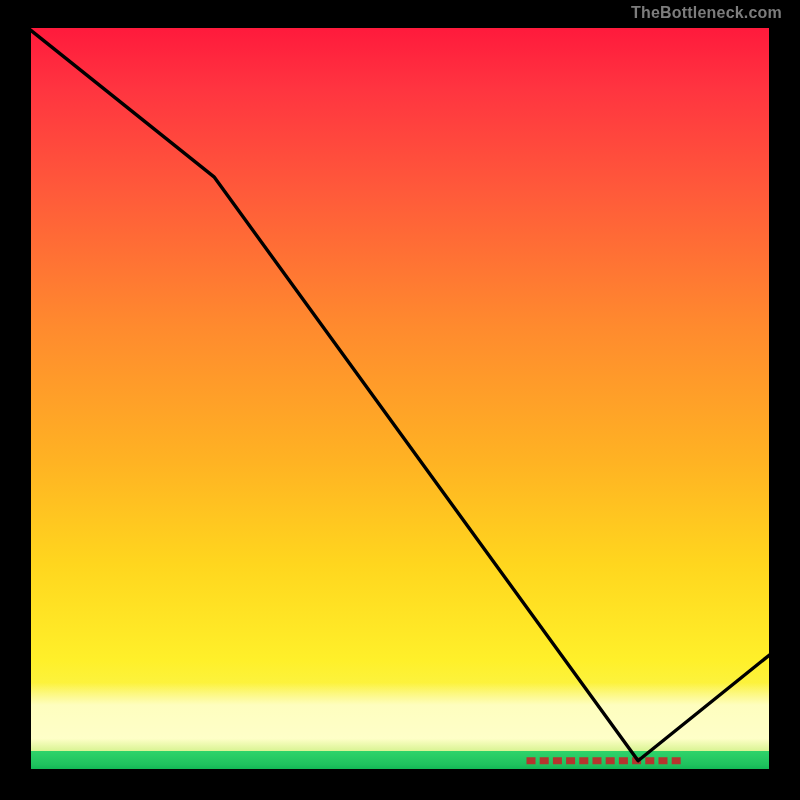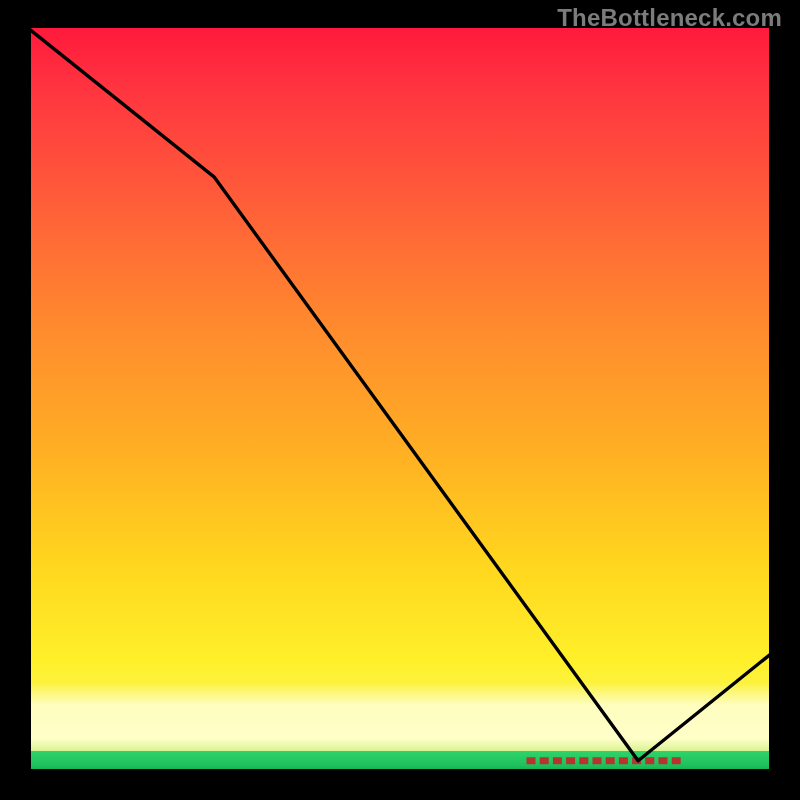--- a/index.html
+++ b/index.html
@@ -15,21 +15,21 @@
     position: relative;
     width: 800px;
     height: 800px;
     background: #000;
   }
   .watermark {
     position: absolute;
     top: 4px;
     right: 18px;
     color: #7c7c7c;
-    font-size: 24px;
+    font-size: 16px;
     font-weight: 600;
     letter-spacing: 0.2px;
     user-select: none;
   }
   .plot {
     position: absolute;
     left: 28px;
     top: 28px;
     width: 744px;
     height: 744px;

